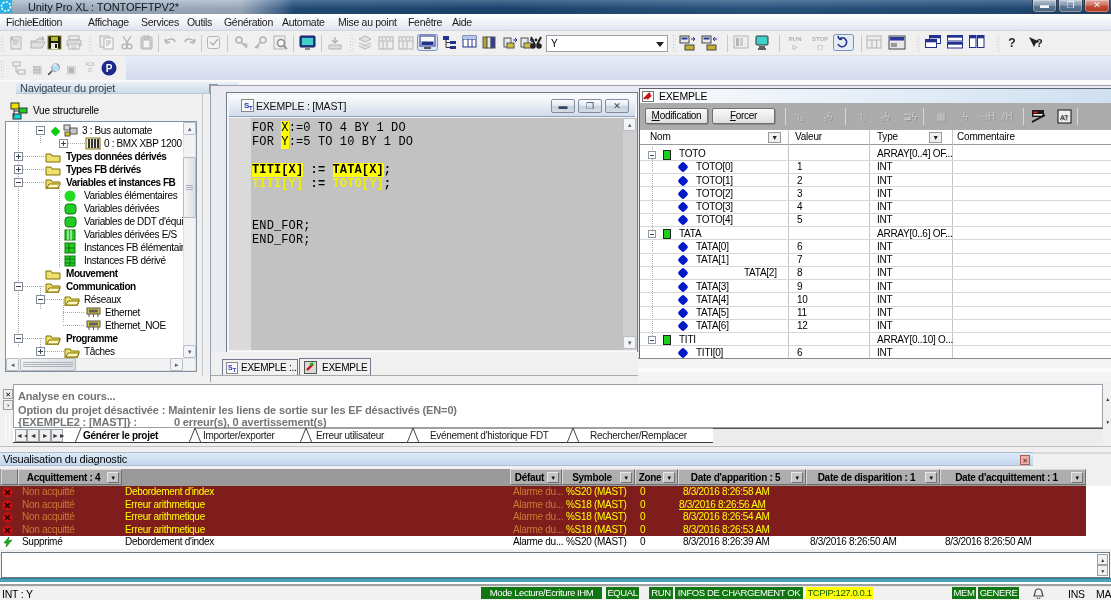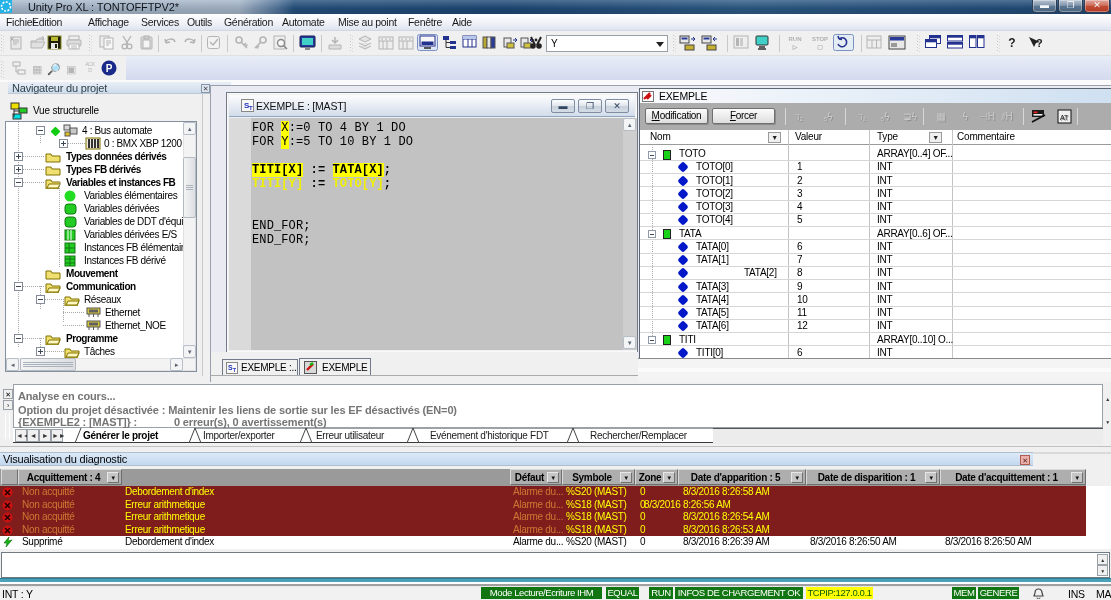--- a/index.html
+++ b/index.html
@@ -20,21 +20,21 @@
 
 #toolbar1{left:0;top:31px;width:1111px;height:25px;background:#f0f0f0;border-bottom:1px solid #e0e0e0;}
 #toolbar2{left:0;top:56px;width:1111px;height:24px;background:#f0f0f0;}
 #tb2right{left:126px;top:0px;width:985px;height:24px;background:linear-gradient(#e9edf8,#d3daee);}
 #tb2bottom{left:0;top:80px;width:1111px;height:5px;background:#fafafa;}
 .grip{position:absolute;top:4px;width:4px;height:17px;background-image:repeating-linear-gradient(#c8c8c8 0 1px,transparent 1px 3px),repeating-linear-gradient(#d8d8d8 0 1px,transparent 1px 3px);background-size:1px 100%,1px 100%;background-position:0 0,2px 1px;background-repeat:repeat-y;}
 .tsep{position:absolute;top:4px;width:1px;height:17px;background:#c9c9c9;}
 .ticon{position:absolute;width:16px;height:16px;top:4px;font-size:11px;text-align:center;line-height:16px;color:#b4b4b4;}
 
 #leftpanel{left:0;top:82px;width:203px;height:294px;background:#f0f0f0;border-right:1px solid #c8c8c8;}
-#lp-title{left:8px;top:0;width:223px;height:12px;background:linear-gradient(#e9eff7,#cfdcEB);border-bottom:1px solid #bcc8d6;color:#30404f;line-height:12px;padding-left:4px;font-size:11px;}
+#lp-title{left:16px;top:0;width:223px;height:12px;background:linear-gradient(#e9eff7,#cfdcEB);border-bottom:1px solid #bcc8d6;color:#30404f;line-height:12px;padding-left:4px;font-size:11px;}
 #lp-close{left:193px;top:2px;width:9px;height:9px;border:1px solid #8796a8;background:#dfe6ee;font-size:7px;line-height:7px;text-align:center;color:#445;}
 #vue-row{left:0;top:19px;width:234px;height:20px;}
 #vue-row span{position:absolute;left:33px;top:4px;color:#000;}
 #treebox{left:5px;top:39px;width:192px;height:251px;background:#ffffff;border:1px solid #83919f;}
 .trow{position:absolute;height:13px;line-height:13px;white-space:nowrap;color:#000;font-size:10px;letter-spacing:-0.35px;}
 .trow b{font-weight:bold;letter-spacing:-0.45px;}
 .expbox{position:absolute;width:9px;height:9px;border:1px solid #848b98;background:#fff;}
 .expbox:before{content:"";position:absolute;left:1px;top:3px;width:5px;height:1px;background:#3c4654;}
 .expbox.plus:after{content:"";position:absolute;left:3px;top:1px;width:1px;height:5px;background:#3c4654;}
 .dotv{position:absolute;width:1px;background-image:repeating-linear-gradient(#a8a8a8 0 1px,transparent 1px 2px);}
@@ -363,21 +363,21 @@
 <div class="trow" style="left:0;top:2px;">
         <span class="expbox" style="left:30px;top:2px;"></span>
         <svg style="position:absolute;left:45px;top:3px;" width="9" height="9">
           <rect x="1" y="1" width="7" height="7" fill="#11cc11" transform="rotate(45 4.5 4.5)"></rect>
         </svg>
         <svg style="position:absolute;left:56px;top:0px;" width="17" height="13">
           <rect x="2" y="1" width="6" height="5" fill="#d8d8d8" stroke="#555"></rect>
           <rect x="8" y="4" width="7" height="6" fill="#c8c8c8" stroke="#555"></rect>
           <rect x="3" y="8" width="5" height="4" fill="#e0c020" stroke="#555"></rect>
         </svg>
-        <span style="position:absolute;left:76px;">4 : Bus automate</span>
+        <span style="position:absolute;left:76px;">3 : Bus automate</span>
       </div>
 <div class="trow" style="left:0;top:15px;">
         <span class="expbox plus" style="left:53px;top:2px;"></span>
         <div class="doth" style="left:62px;top:6px;width:17px;"></div>
         <svg style="position:absolute;left:79px;top:0px;" width="16" height="13">
           <rect x="1" y="1" width="14" height="11" fill="#eceada" stroke="#807000"></rect>
           <rect x="3" y="2" width="2" height="9" fill="#333"></rect>
           <rect x="6" y="2" width="2" height="9" fill="#333"></rect>
           <rect x="9" y="2" width="2" height="9" fill="#333"></rect>
           <rect x="12" y="2" width="2" height="9" fill="#333"></rect>
@@ -791,21 +791,21 @@
   <div class="drow navy" style="top:12.6px;">
       <svg style="position:absolute;left:2px;top:1px;" width="11" height="11">
         <circle cx="5.5" cy="5.5" r="5" fill="#cc1111"></circle>
         <path d="M3 3 L8 8 M8 3 L3 8" stroke="#220000" stroke-width="1.5"></path>
       </svg>
       <span class="dtxt c-or" style="left:22px;">Non acquitté</span>
       <span class="dtxt c-ye" style="left:125px;">Erreur arithmetique</span>
       <span class="dtxt c-or" style="left:513px;">Alarme du...</span>
       <span class="dtxt c-ye" style="left:566px;">%S18 (MAST)</span>
       <span class="dtxt c-ye" style="left:640px;">0</span>
-      <span class="dtxt c-ye" style="left:644px;">8/3/2016 8:26:56 AM</span>
+      <span class="dtxt c-ye" style="left:679px;text-decoration:underline;">8/3/2016 8:26:56 AM</span>
     </div>
   <div class="drow navy" style="top:25.2px;">
       <svg style="position:absolute;left:2px;top:1px;" width="11" height="11">
         <circle cx="5.5" cy="5.5" r="5" fill="#cc1111"></circle>
         <path d="M3 3 L8 8 M8 3 L3 8" stroke="#220000" stroke-width="1.5"></path>
       </svg>
       <span class="dtxt c-or" style="left:22px;">Non acquitté</span>
       <span class="dtxt c-ye" style="left:125px;">Erreur arithmetique</span>
       <span class="dtxt c-or" style="left:513px;">Alarme du...</span>
       <span class="dtxt c-ye" style="left:566px;">%S18 (MAST)</span>

